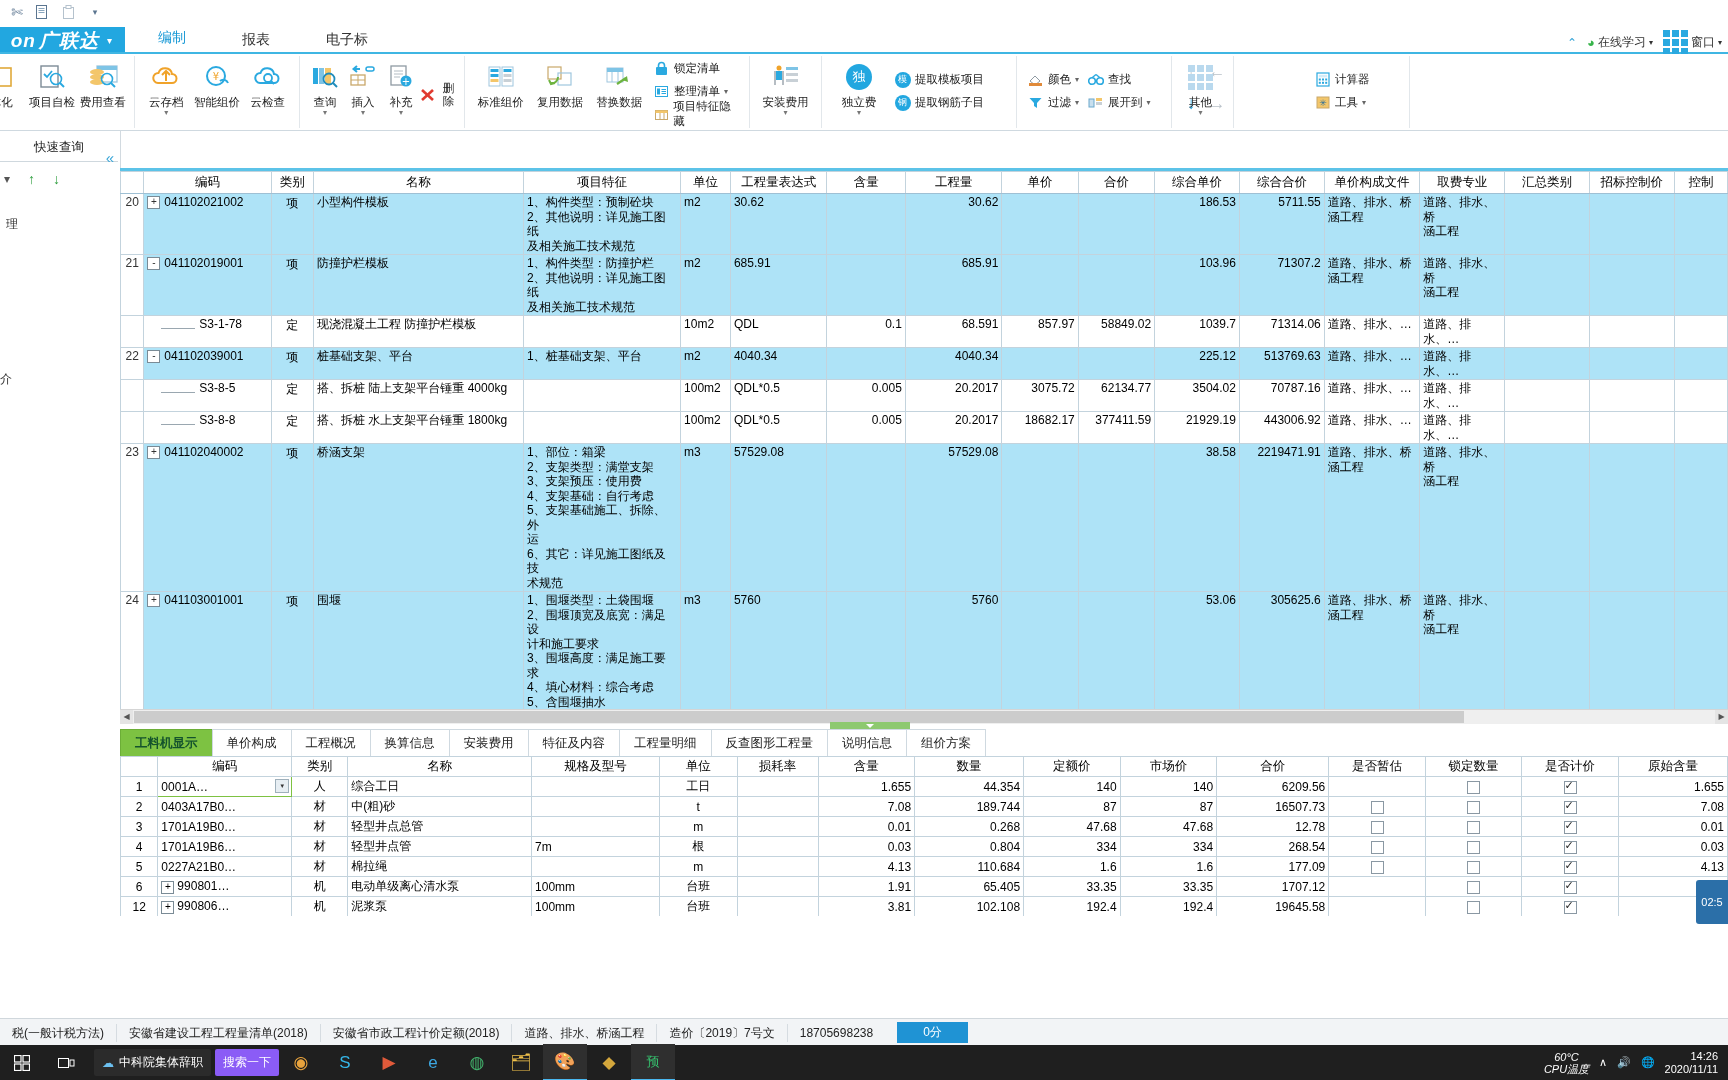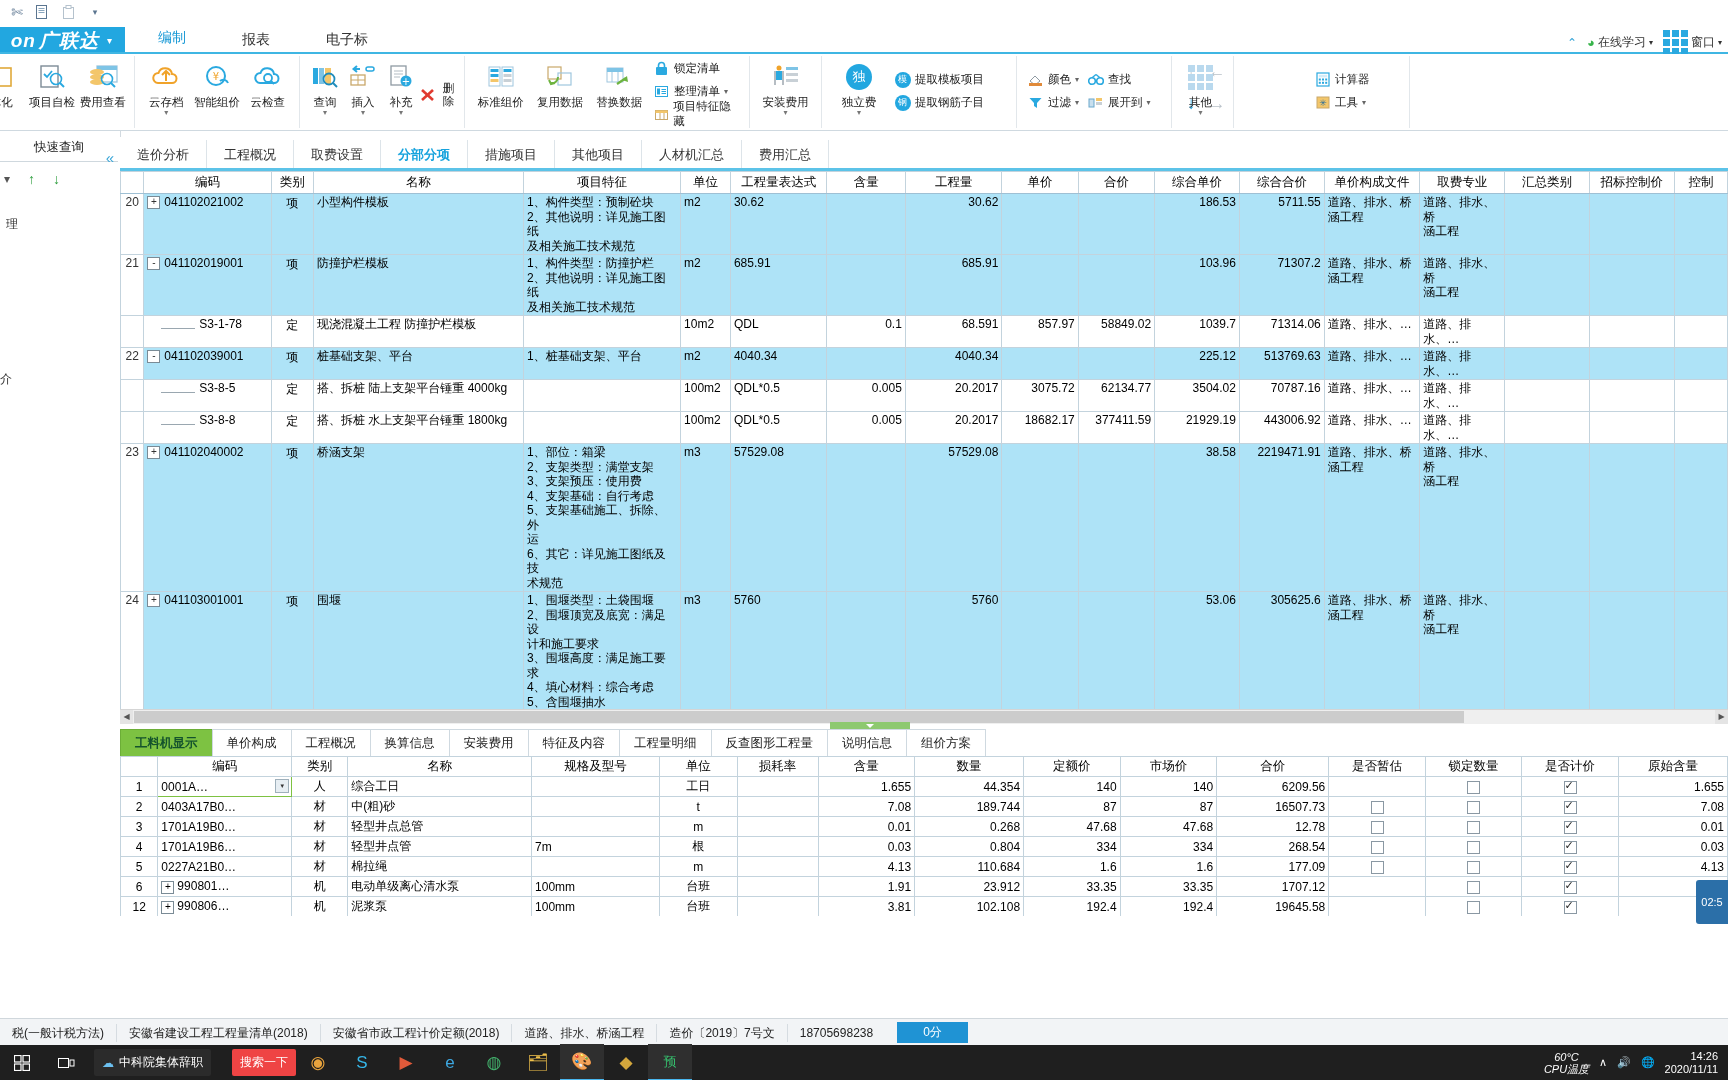--- a/index.html
+++ b/index.html
@@ -142,21 +142,21 @@
   .status{position:absolute;left:0;top:1018px;width:1728px;height:27px;background:#f2f4f6;
           border-top:1px solid #d0d7dc;display:flex;align-items:center;font-size:12px;color:#222;}
   .st-item{padding:0 12px;border-right:1px solid #d6dce1;height:18px;line-height:18px;
            white-space:nowrap;}
   .st-badge{margin-left:12px;background:#1f93d4;color:#fff;padding:2px 26px;font-size:12px;}
 
   
   .taskbar{position:absolute;left:0;top:1045px;width:1728px;height:35px;background:#1f1f1f;
            display:flex;align-items:center;color:#fff;font-size:12px;}
   .tb-ic{width:44px;height:35px;display:flex;align-items:center;justify-content:center;font-size:16px;}
-  .tb-search{display:flex;align-items:center;background:#ef4444;height:27px;margin-left:21px;
+  .tb-search{display:flex;align-items:center;background:#8b5cf6;height:27px;margin-left:4px;
              padding:0 8px;border-radius:2px;gap:6px;}
   .tb-app{width:44px;height:35px;display:flex;align-items:center;justify-content:center;font-size:17px;}
   .tb-app.act{border-bottom:2px solid #4ab8f0;background:#2f2f2f;}
   .tb-right{margin-left:auto;display:flex;align-items:center;gap:10px;padding-right:10px;font-size:11px;}
   .temp{line-height:12px;text-align:center;font-style:italic;}
   .clock{line-height:13px;text-align:right;}
   .tb-word{display:flex;align-items:center;gap:5px;background:#2b2b2b;height:27px;padding:0 8px;
            margin-left:6px;border-radius:2px;}
 
   
@@ -587,30 +587,20 @@
     <div class="qq-ctl">
       <span style="color:#555;">▾</span>
       <span class="g">↑</span>
       <span class="g">↓</span>
     </div>
     <div class="qq-sub">理</div>
     <div class="side-mini">介</div>
   </div>
   <div class="collapse">«</div>
 
-  <div class="ctabs">
-    <div class="ctab">造价分析</div>
-    <div class="ctab">工程概况</div>
-    <div class="ctab">取费设置</div>
-    <div class="ctab active">分部分项</div>
-    <div class="ctab">措施项目</div>
-    <div class="ctab">其他项目</div>
-    <div class="ctab">人材机汇总</div>
-    <div class="ctab">费用汇总</div>
-  </div>
   <div class="ctabs-underline"></div>
 
   <div class="grid-wrap">
     <table class="g">
       <colgroup id="mg-cols">
           <col style="width: 22px;">
           <col style="width: 120px;">
           <col style="width: 40px;">
           <col style="width: 198px;">
           <col style="width: 148px;">
@@ -996,21 +986,21 @@
           </tr>
           <tr>
             <td class="ctr">6</td>
             <td><span class="bexp">+</span>990801…</td>
             <td class="ctr">机</td>
             <td class="">电动单级离心清水泵</td>
             <td class="">100mm</td>
             <td class="ctr">台班</td>
             <td class="num"></td>
             <td class="num">1.91</td>
-            <td class="num">23.912</td>
+            <td class="num">65.405</td>
             <td class="num">33.35</td>
             <td class="num">33.35</td>
             <td class="num">1707.12</td>
             <td class="ctr"></td>
             <td class="ctr"><span class="cb"></span></td>
             <td class="ctr"><span class="cb on"></span></td>
             <td class="num">1.91</td>
           </tr>
           <tr>
             <td class="ctr">12</td>

